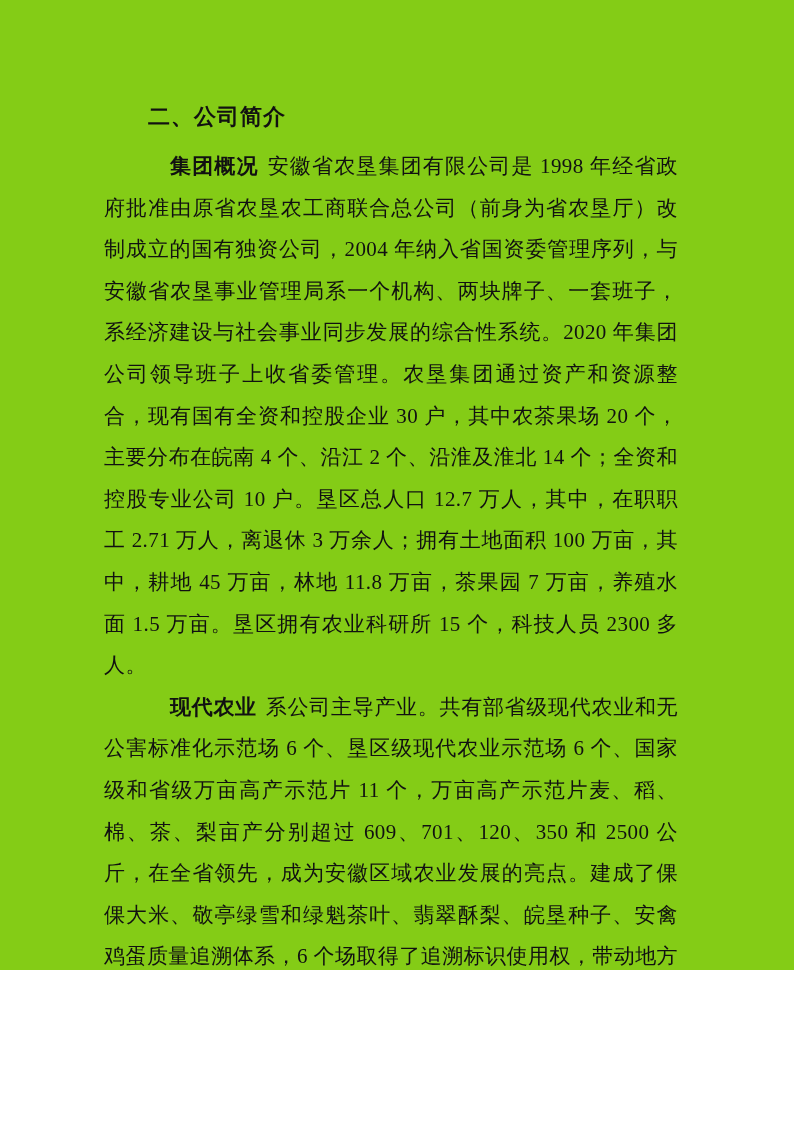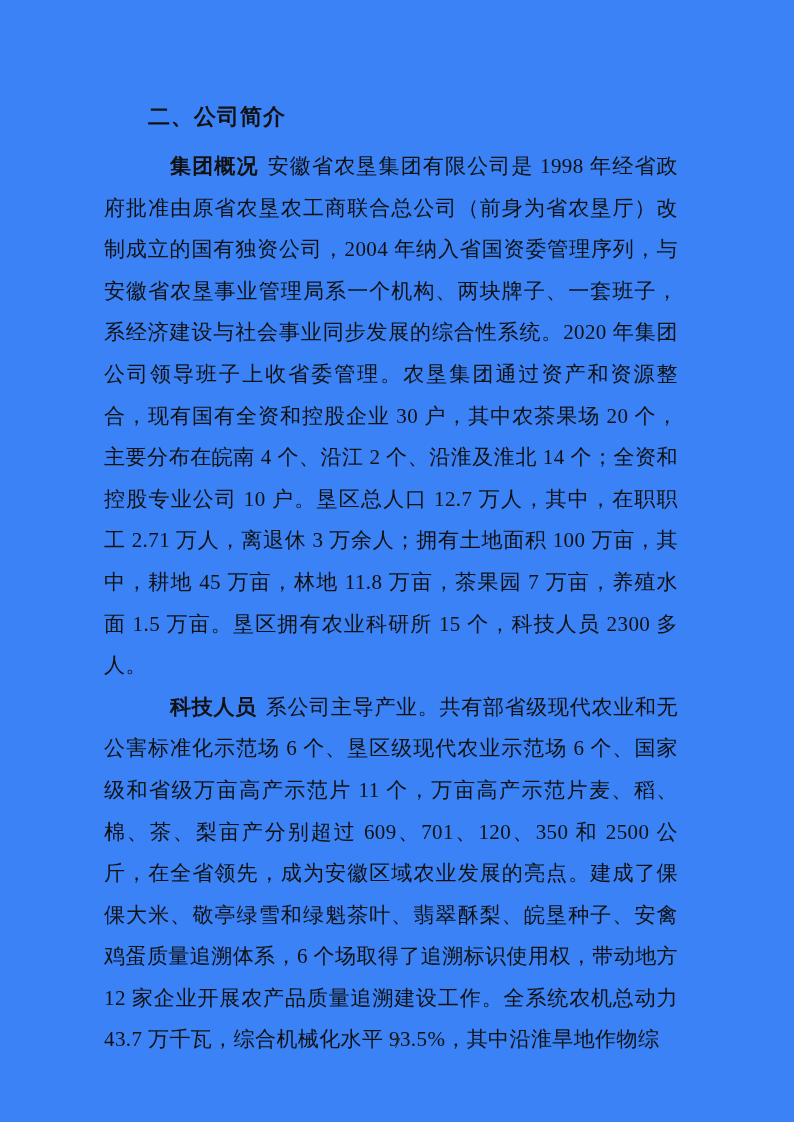--- a/index.html
+++ b/index.html
@@ -3,22 +3,22 @@
 <meta charset="utf-8">
 <style>
   html, body {
     margin: 0;
     padding: 0;
     background: #ffffff;
   }
   .page {
     position: relative;
     width: 794px;
-    height: 1122px;
-    background: #3b82f6;
+    height: 970px;
+    background: #84cc16;
     overflow: hidden;
     font-family: "Liberation Serif", "DejaVu Serif", serif;
     color: #111111;
   }
   .content {
     position: absolute;
     left: 104px;
     top: 96px;
     width: 574px;
   }
@@ -61,21 +61,21 @@
 <div class="page">
   <div class="content">
 
     <h2 class="heading">二、公司简介</h2>
 
     <p class="para">
       <span class="lead">集团概况</span><span class="ptext">安徽省农垦集团有限公司是 1998 年经省政府批准由原省农垦农工商联合总公司（前身为省农垦厅）改制成立的国有独资公司，2004 年纳入省国资委管理序列，与安徽省农垦事业管理局系一个机构、两块牌子、一套班子，系经济建设与社会事业同步发展的综合性系统。2020 年集团公司领导班子上收省委管理。农垦集团通过资产和资源整合，现有国有全资和控股企业 30 户，其中农茶果场 20 个，主要分布在皖南 4 个、沿江 2 个、沿淮及淮北 14 个；全资和控股专业公司 10 户。垦区总人口 12.7 万人，其中，在职职工 2.71 万人，离退休 3 万余人；拥有土地面积 100 万亩，其中，耕地 45 万亩，林地 11.8 万亩，茶果园 7 万亩，养殖水面 1.5 万亩。垦区拥有农业科研所 15 个，科技人员 2300 多人。</span>
     </p>
 
     <p class="para">
-      <span class="lead">科技人员</span><span class="ptext">系公司主导产业。共有部省级现代农业和无公害标准化示范场 6 个、垦区级现代农业示范场 6 个、国家级和省级万亩高产示范片 11 个，万亩高产示范片麦、稻、棉、茶、梨亩产分别超过 609、701、120、350 和 2500 公斤，在全省领先，成为安徽区域农业发展的亮点。建成了倮倮大米、敬亭绿雪和绿魁茶叶、翡翠酥梨、皖垦种子、安禽鸡蛋质量追溯体系，6 个场取得了追溯标识使用权，带动地方 12 家企业开展农产品质量追溯建设工作。全系统农机总动力 43.7 万千瓦，综合机械化水平 93.5%，其中沿淮旱地作物综</span>
+      <span class="lead">现代农业</span><span class="ptext">系公司主导产业。共有部省级现代农业和无公害标准化示范场 6 个、垦区级现代农业示范场 6 个、国家级和省级万亩高产示范片 11 个，万亩高产示范片麦、稻、棉、茶、梨亩产分别超过 609、701、120、350 和 2500 公斤，在全省领先，成为安徽区域农业发展的亮点。建成了倮倮大米、敬亭绿雪和绿魁茶叶、翡翠酥梨、皖垦种子、安禽鸡蛋质量追溯体系，6 个场取得了追溯标识使用权，带动地方 12 家企业开展农产品质量追溯建设工作。全系统农机总动力 43.7 万千瓦，综合机械化水平 93.5%，其中沿淮旱地作物综</span>
     </p>
 
   </div>
 
   <div class="footer">
     <span class="pagenum">7</span>
   </div>
 </div>
 
 </body></html>

